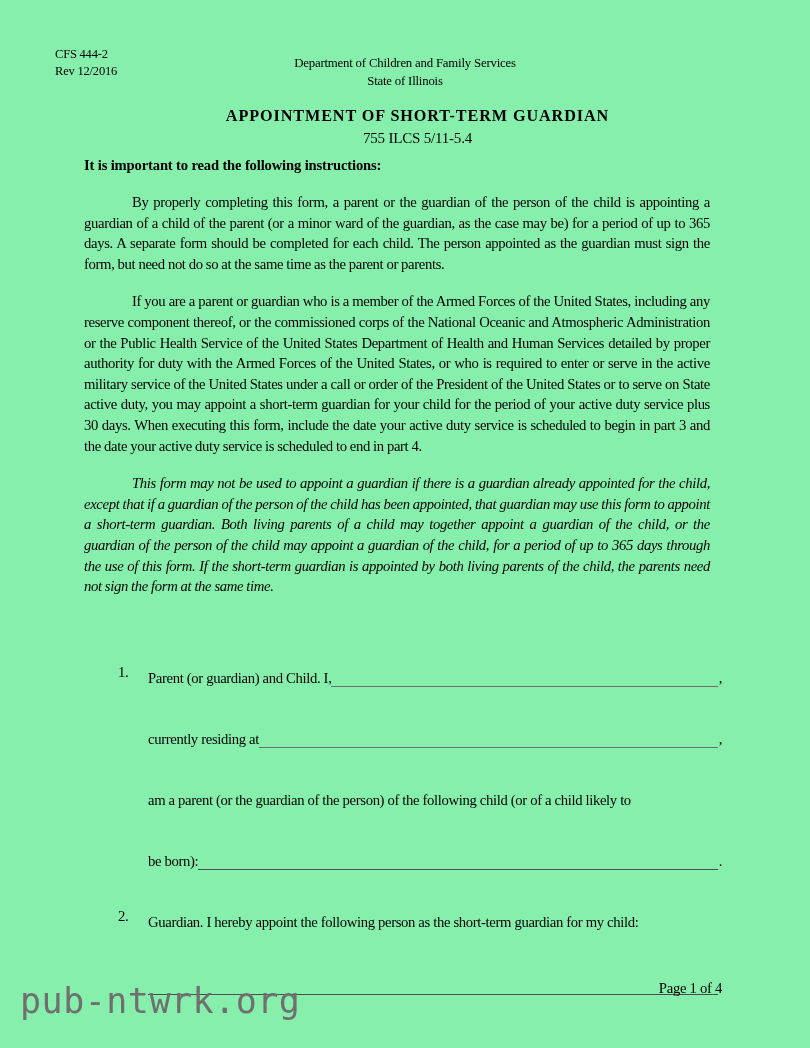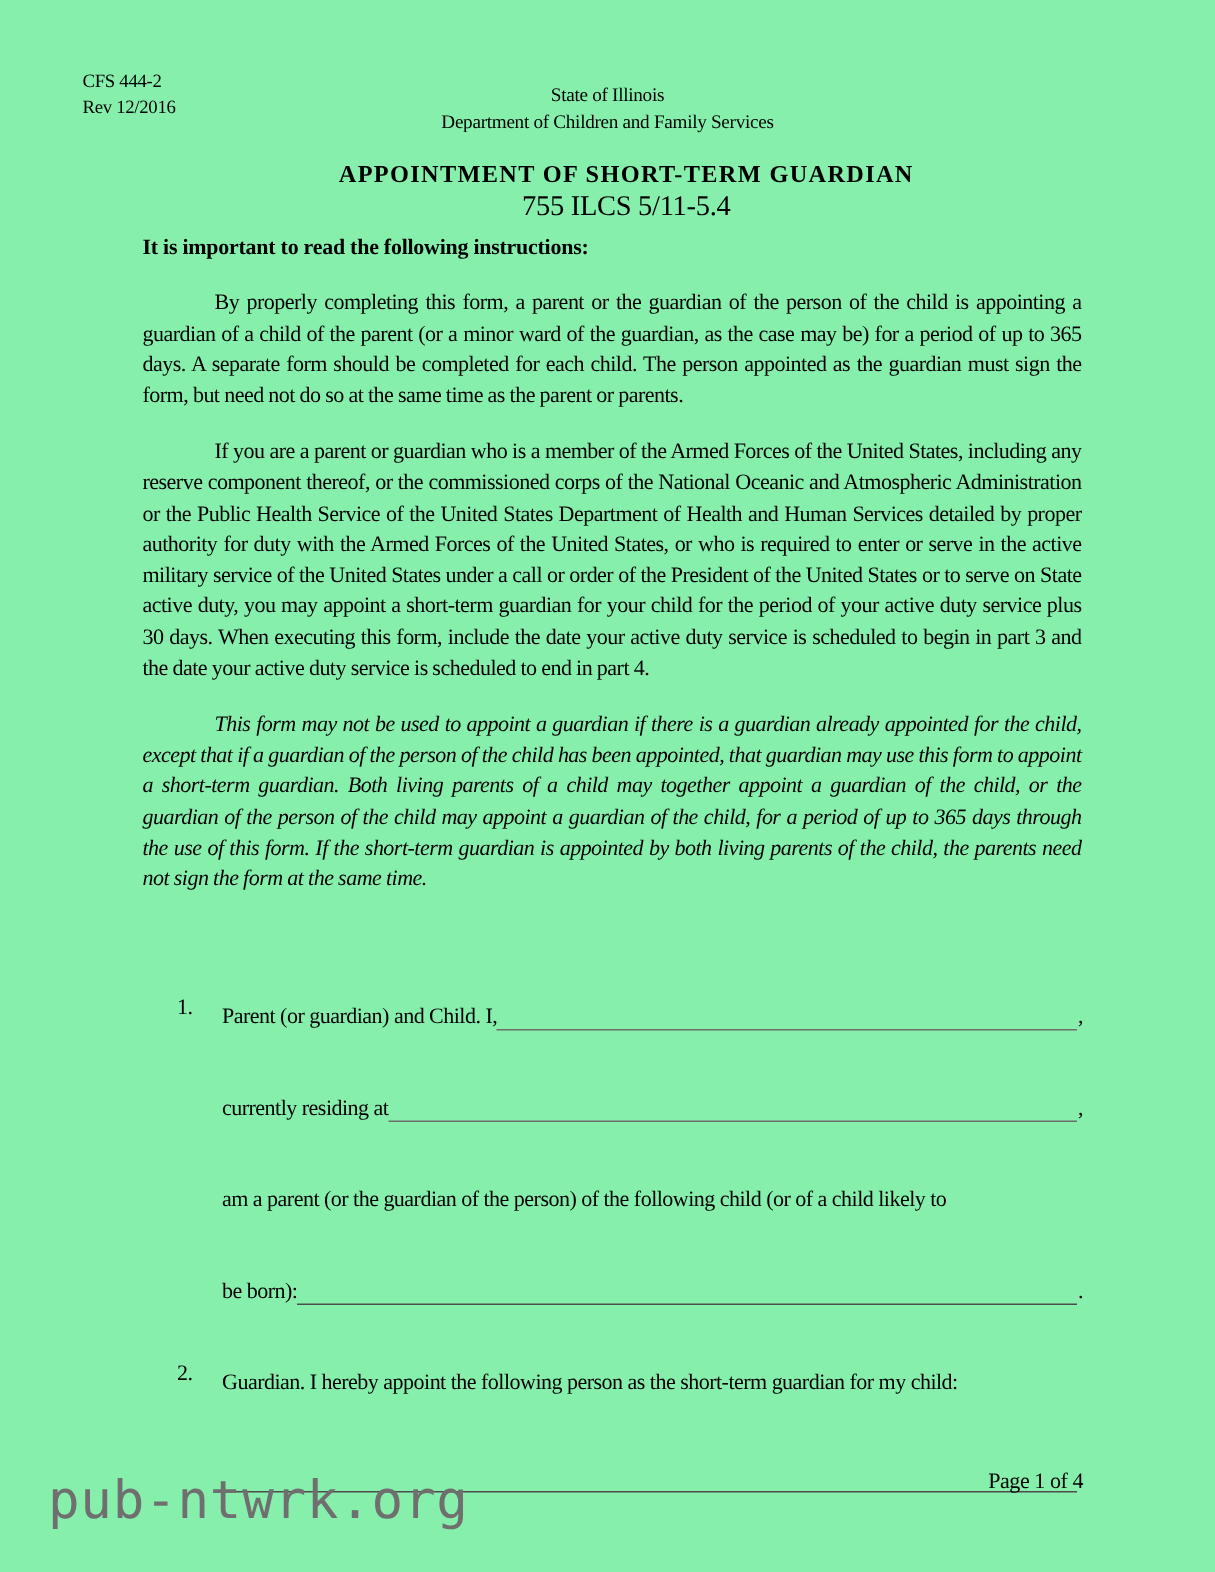--- a/index.html
+++ b/index.html
@@ -51,30 +51,30 @@
     padding-left: 25px;
   }
   .doc-title {
     font-size: 16.2px;
     font-weight: bold;
     letter-spacing: 0.9px;
     line-height: 22px;
     white-space: nowrap;
   }
   .doc-subtitle {
-    font-size: 19px;
+    font-size: 15px;
     line-height: 20px;
     letter-spacing: -0.2px;
     margin-top: 1px;
   }
 
   
   .content {
     position: absolute;
-    left: 95px;
+    left: 84px;
     top: 155px;
     width: 626px;
   }
   .lead-heading {
     font-size: 14.6px;
     font-weight: bold;
     line-height: 20px;
     letter-spacing: -0.15px;
     margin: 0 0 17px 0;
   }
@@ -133,42 +133,42 @@
   
   .page-number {
     position: absolute;
     right: 88px;
     top: 980px;
     font-size: 14.7px;
     letter-spacing: -0.3px;
   }
   .watermark {
     position: absolute;
-    left: 32px;
+    left: 20px;
     top: 981px;
     font-family: "DejaVu Sans Mono", "Liberation Mono", monospace;
     font-size: 35px;
     color: #6f6f6f;
     letter-spacing: 0.5px;
     white-space: nowrap;
   }
 </style>
 </head>
 <body>
 
 <div class="page">
 
   <div class="form-id">
     <div>CFS 444-2</div>
     <div>Rev 12/2016</div>
   </div>
 
   <div class="agency">
+    <div>Department of Children and Family Services</div>
     <div>State of Illinois</div>
-    <div>Department of Children and Family Services</div>
   </div>
 
   <div class="title-block">
     <div class="doc-title">APPOINTMENT OF SHORT-TERM GUARDIAN</div>
     <div class="doc-subtitle">755 ILCS 5/11-5.4</div>
   </div>
 
   <div class="content">
     <div class="lead-heading">It is important to read the following instructions:</div>
     <p class="para">By properly completing this form, a parent or the guardian of the person of the child is appointing a guardian of a child of the parent (or a minor ward of the guardian, as the case may be) for a period of up to 365 days.  A separate form should be completed for each child.  The person appointed as the guardian must sign the form, but need not do so at the same time as the parent or parents.</p>

